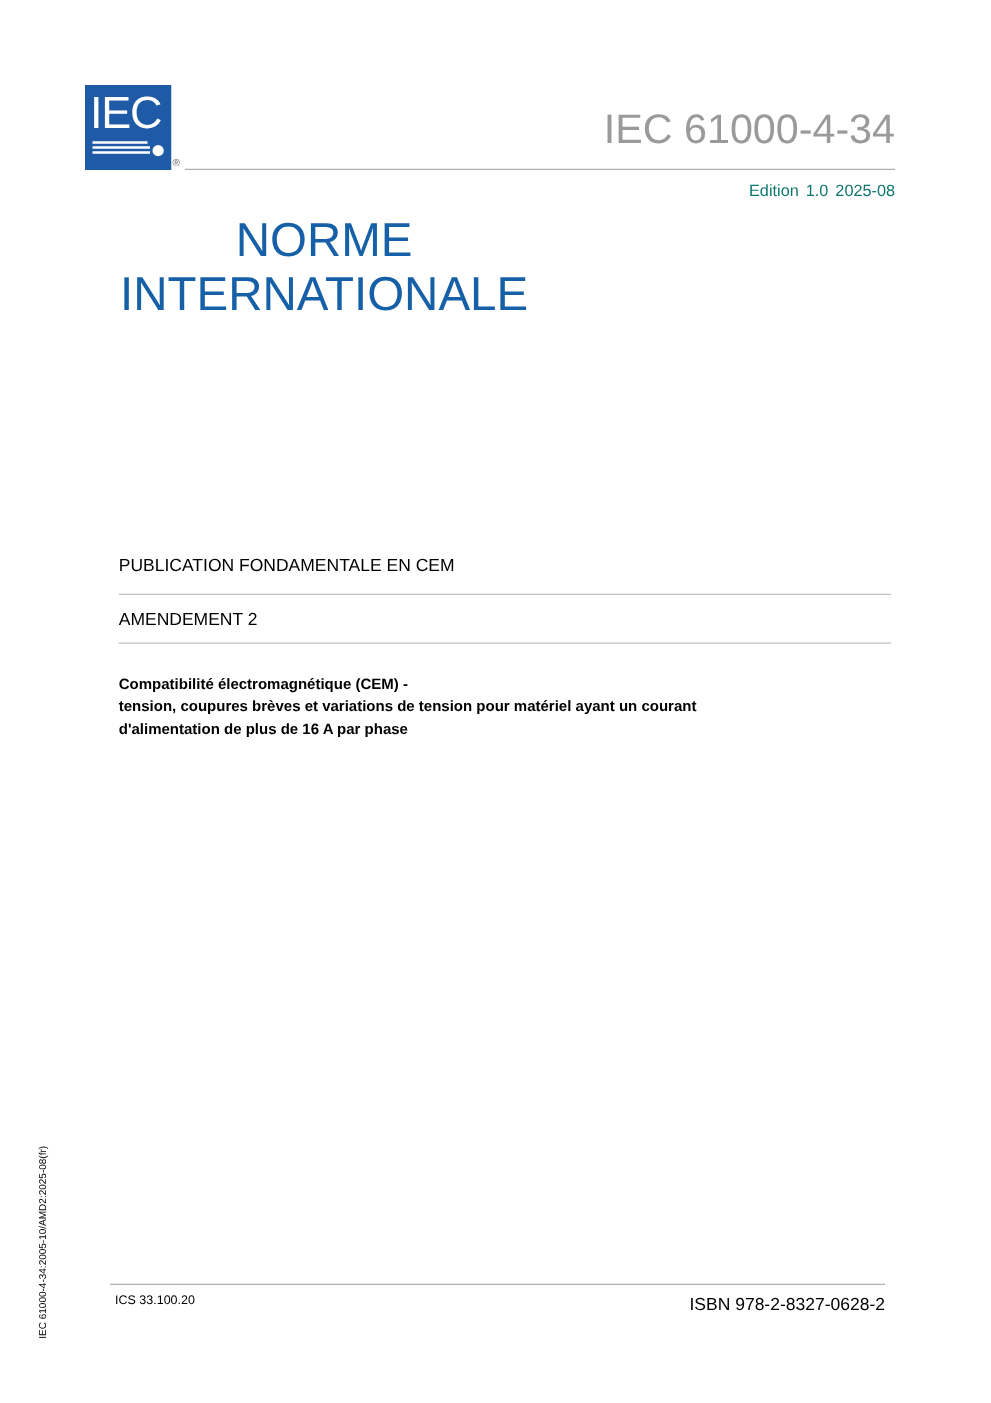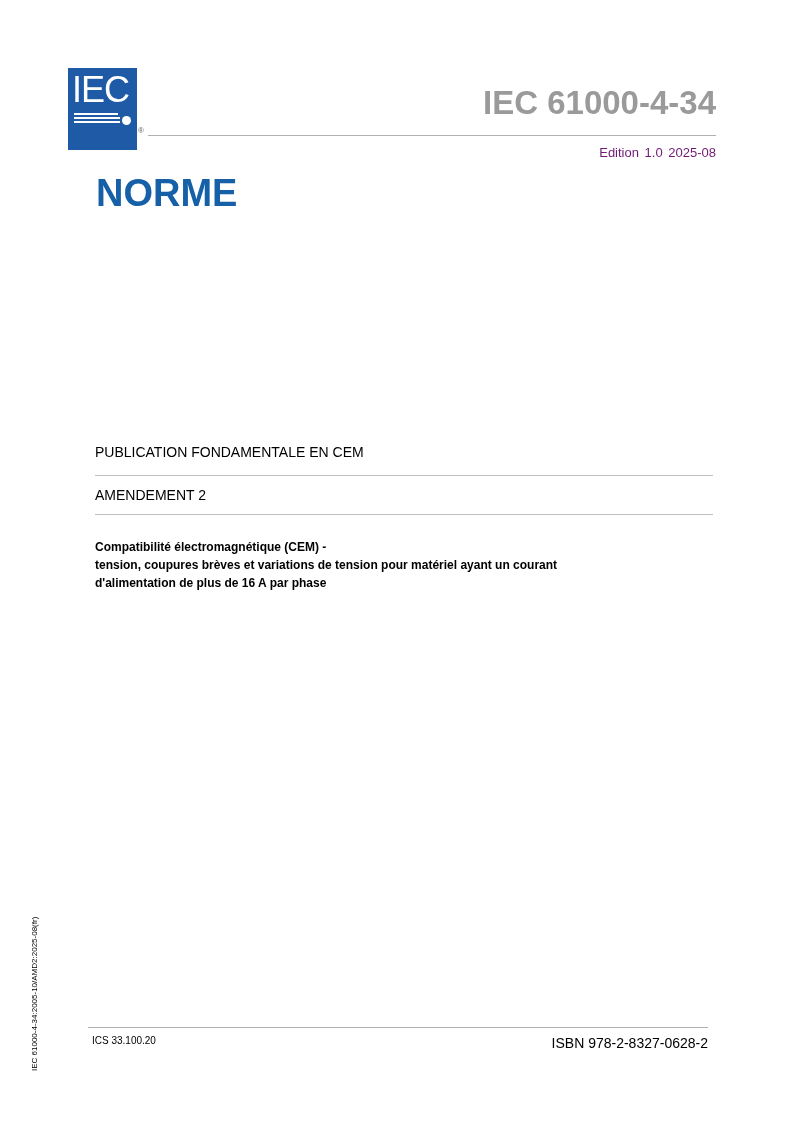--- a/index.html
+++ b/index.html
@@ -1,25 +1,25 @@
 <!DOCTYPE html>
 <html><head>
 <meta charset="utf-8">
 <style>
   html, body { margin:0; padding:0; background:#ffffff; }
   body { width:793px; height:1122px; position:relative; overflow:hidden; font-family:"Liberation Sans", sans-serif; color:#000; }
-  .logo { position:absolute; left:68px; top:68px; width:69px; height:82px; background:#1f5aa6; }
+  .logo { position:absolute; left:68px; top:68px; width:69px; height:68px; background:#1f5aa6; }
   .logo-text { position:absolute; left:4px; top:4px; color:#fff; font-size:36px; font-family:"Liberation Sans", sans-serif; letter-spacing:-1px; line-height:36px; }
   .logo-line { position:absolute; left:6px; height:2px; background:#fff; }
   .logo-dot { position:absolute; left:54px; top:48px; width:9px; height:9px; border-radius:50%; background:#fff; }
   .reg { position:absolute; left:138px; top:126px; font-size:8px; color:#666; }
   .rule-top { position:absolute; left:148px; top:135px; width:568px; height:1px; background:#b0b0b0; }
-  .doc-id { position:absolute; right:77px; top:84px; font-size:33px; font-weight:bold; color:#9a9a9a;text-align:right; }
-  .edition { position:absolute; right:77px; top:145px; font-size:13px; color:#701a75; word-spacing:2px; }
-  .title { position:absolute; left:96px; top:172px; font-size:38px; font-weight:bold; color:#1660a8; line-height:43px;text-align:center; }
+  .doc-id { position:absolute; right:77px; top:84px; font-size:33px; font-weight:normal; color:#9a9a9a;text-align:right; }
+  .edition { position:absolute; right:77px; top:145px; font-size:13px; color:#0f766e; word-spacing:2px; }
+  .title { position:absolute; left:96px; top:172px; font-size:38px; font-weight:normal; color:#1660a8; line-height:43px;text-align:center; }
   .pubtype { position:absolute; left:95px; top:444px; font-size:14px; }
   .rule1 { position:absolute; left:95px; top:475px; width:618px; height:1px; background:#c0c0c0; }
   .amend { position:absolute; left:95px; top:487px; font-size:14px; }
   .rule2 { position:absolute; left:95px; top:514px; width:618px; height:1px; background:#c0c0c0; }
   .subject { position:absolute; left:95px; top:538px; width:620px; font-size:12px; font-weight:bold; line-height:18px; }
   .rule-bottom { position:absolute; left:88px; top:1027px; width:620px; height:1px; background:#b0b0b0; }
   .ics { position:absolute; left:92px; top:1035px; font-size:10px; }
   .isbn { position:absolute; right:85px; top:1035px; font-size:14px; }
   .side { position:absolute; left:30px; top:1071px; transform-origin:0 0; transform:rotate(-90deg); font-size:8px; white-space:nowrap; color:#000; }
 </style>
@@ -37,20 +37,21 @@
 <div class="rule-top"></div>
 
 <div class="doc-id">IEC 61000-4-34</div>
 <div class="edition">
   <span>Edition 1.0</span>
   <span>2025-08</span>
 </div>
 
 <div class="title">
   <div>NORME</div>
+  <div>INTERNATIONALE</div>
 </div>
 
 <div class="pubtype">PUBLICATION FONDAMENTALE EN CEM</div>
 <div class="rule1"></div>
 <div class="amend">AMENDEMENT 2</div>
 <div class="rule2"></div>
 
 <div class="subject">
   <div>Compatibilité électromagnétique (CEM) -</div>
   <div>tension, coupures brèves et variations de tension pour matériel ayant un courant</div>

